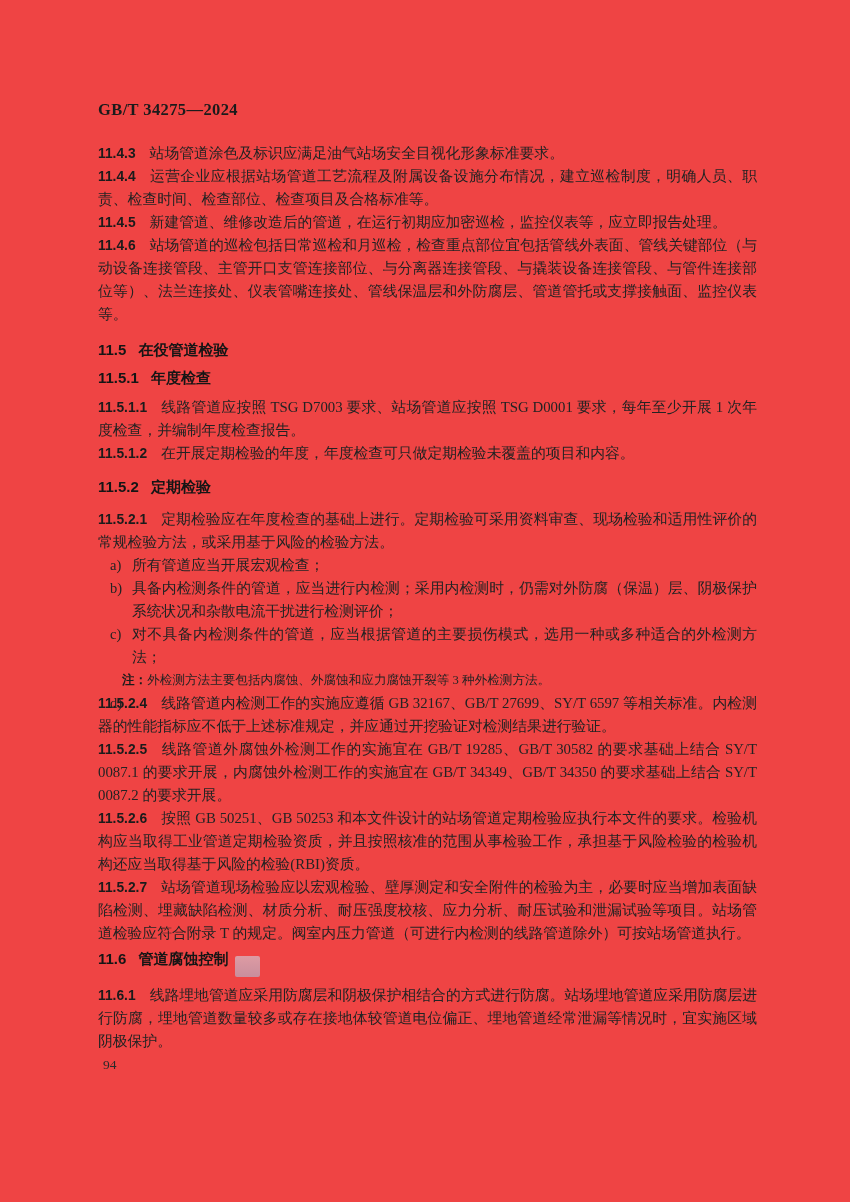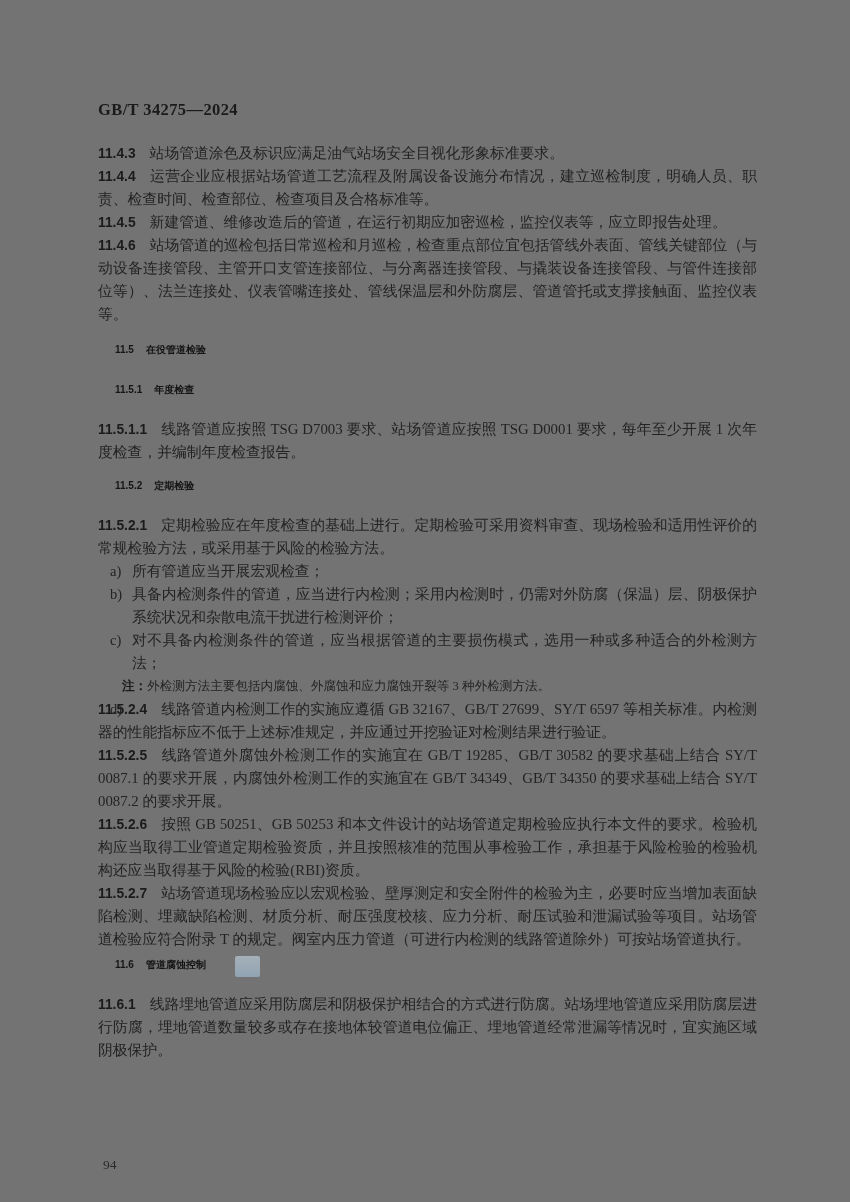--- a/index.html
+++ b/index.html
@@ -1,20 +1,20 @@
 <!DOCTYPE html>
 <html><head>
 <meta charset="utf-8">
 <style>
   html, body { margin: 0; padding: 0; background: #fff; }
   .page {
     position: relative;
     width: 850px;
     height: 1202px;
-    background: #737373;
+    background: #ef4444;
     overflow: hidden;
     font-family: "Liberation Serif", "DejaVu Serif", serif;
     color: #222222;
   }
   .content {
     position: absolute;
     left: 98px;
     top: 100px;
     width: 659px;
   }
@@ -39,24 +39,24 @@
     font-family: "Liberation Sans", "DejaVu Sans", sans-serif;
     font-weight: bold;
     font-size: 13.8px;
     color: #1b1b1b;
     margin-right: 14px;
     white-space: nowrap;
   }
   .sec {
     font-family: "Liberation Sans", "DejaVu Sans", sans-serif;
     font-weight: bold;
-    font-size: 10px;
+    font-size: 15px;
     line-height: 23px;
     color: #151515;
-    margin: 17px;
+    margin: 0;
   }
   .sec .num { margin-right: 12px; }
   .li {
     position: relative;
     padding-left: 34px;
     font-size: 14.8px;
     line-height: 23px;
     text-align: justify;
     text-align-last: left;
     color: #232323;
@@ -84,21 +84,21 @@
   }
   .mt12 { margin-top: 12px; }
   .mt5  { margin-top: 5px; }
   .mt17 { margin-top: 7px; }
   .mt10 { margin-top: 10px; }
   .mt2  { margin-top: 2px; }
   .mt14 { margin-top: 14px; }
   .footer-page {
     position: absolute;
     left: 103px;
-    top: 1157px;
+    top: 1057px;
     font-family: "Liberation Serif", "DejaVu Serif", serif;
     font-size: 13.5px;
     color: #2a2a2a;
   }
   .watermark {
     position: absolute;
     left: 235px;
     top: 956px;
     width: 25px;
     height: 21px;
@@ -118,20 +118,21 @@
     <p class="clause"><span class="num">11.4.3</span><span>站场管道涂色及标识应满足油气站场安全目视化形象标准要求。</span></p>
     <p class="clause"><span class="num">11.4.4</span><span>运营企业应根据站场管道工艺流程及附属设备设施分布情况，建立巡检制度，明确人员、职责、检查时间、检查部位、检查项目及合格标准等。</span></p>
     <p class="clause"><span class="num">11.4.5</span><span>新建管道、维修改造后的管道，在运行初期应加密巡检，监控仪表等，应立即报告处理。</span></p>
     <p class="clause"><span class="num">11.4.6</span><span>站场管道的巡检包括日常巡检和月巡检，检查重点部位宜包括管线外表面、管线关键部位（与动设备连接管段、主管开口支管连接部位、与分离器连接管段、与撬装设备连接管段、与管件连接部位等）、法兰连接处、仪表管嘴连接处、管线保温层和外防腐层、管道管托或支撑接触面、监控仪表等。</span></p>
 
     <h2 class="sec mt12"><span class="num">11.5</span><span>在役管道检验</span></h2>
 
     <h3 class="sec mt5"><span class="num">11.5.1</span><span>年度检查</span></h3>
 
     <p class="clause mt17"><span class="num">11.5.1.1</span><span>线路管道应按照 TSG D7003 要求、站场管道应按照 TSG D0001 要求，每年至少开展 1 次年度检查，并编制年度检查报告。</span></p>
+    <p class="clause"><span class="num">11.5.1.2</span><span>在开展定期检验的年度，年度检查可只做定期检验未覆盖的项目和内容。</span></p>
 
     <h3 class="sec mt10"><span class="num">11.5.2</span><span>定期检验</span></h3>
 
     <p class="clause mt10"><span class="num">11.5.2.1</span><span>定期检验应在年度检查的基础上进行。定期检验可采用资料审查、现场检验和适用性评价的常规检验方法，或采用基于风险的检验方法。</span></p>
 
     <div class="li"><span class="marker">a)</span><span>所有管道应当开展宏观检查；</span></div>
     <div class="li"><span class="marker">b)</span><span>具备内检测条件的管道，应当进行内检测；采用内检测时，仍需对外防腐（保温）层、阴极保护系统状况和杂散电流干扰进行检测评价；</span></div>
     <div class="li"><span class="marker">c)</span><span>对不具备内检测条件的管道，应当根据管道的主要损伤模式，选用一种或多种适合的外检测方法；</span></div>
 
     <div class="note"><span class="label">注：</span><span>外检测方法主要包括内腐蚀、外腐蚀和应力腐蚀开裂等 3 种外检测方法。</span></div>

